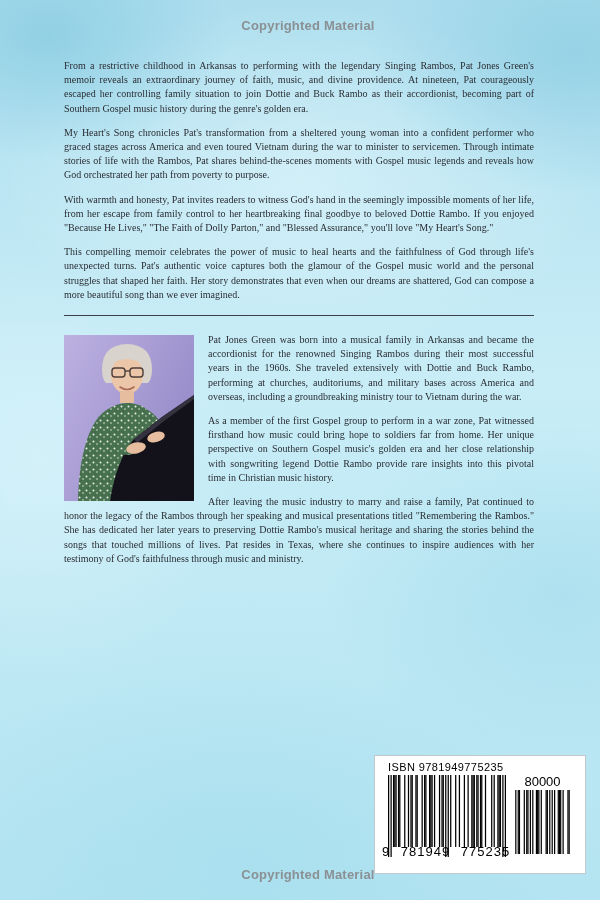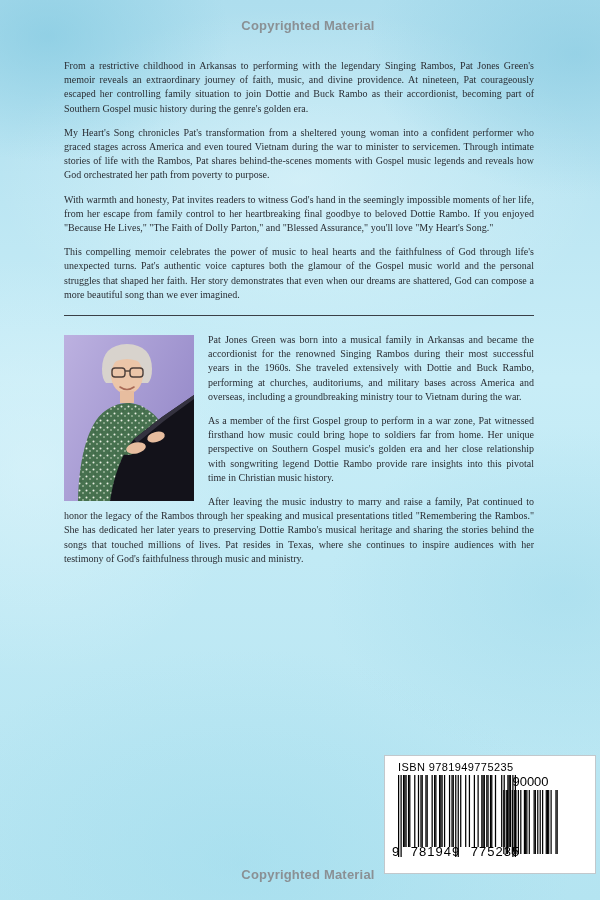--- a/index.html
+++ b/index.html
@@ -26,29 +26,29 @@
   .copyright.bottom{top:867px;}
   .content{position:absolute;left:64px;top:59px;width:470px;}
   .content p{
     margin:0 0 10px 0;text-align:justify;
     font-size:10px;line-height:14.2px;color:var(--body-text,#2a2d33);
   }
   .divider{height:1px;background:var(--divider,#3a4047);margin:13px 0 17px 0;}
   .photo-frame{float:left;width:130px;height:166px;margin:2px 14px 4px 0;}
   .photo-frame svg{display:block;width:130px;height:166px;}
   .barcode-box{
-    position:absolute;left:384px;top:755px;width:212px;height:119px;
+    position:absolute;left:374px;top:755px;width:212px;height:119px;
     background:var(--barcode-bg,#ffffff);border:1px solid #c2c8cc;box-sizing:border-box;
   }
   .isbn-label{
     margin:5px 0 2px 13px;font-family:"Liberation Sans", sans-serif;
     font-size:11px;letter-spacing:.4px;color:#000;
   }
   .bc-row{display:flex;align-items:flex-start;margin-left:13px;}
-  .bc-main-col{width:96px;}
+  .bc-main-col{width:118px;}
   .bc-main-col svg{display:block;width:118px;height:82px;}
   .bc-addon-col{width:57px;margin-left:8px;text-align:center;}
   .bc-addon-col svg{display:block;width:57px;height:64px;margin-top:2px;}
   .addon-label{font-family:"Liberation Sans", sans-serif;font-size:13px;line-height:13px;color:#000;}
   .bc-digits{
     position:relative;margin:-13px 0 0 -6px;
     font-family:"Liberation Sans", sans-serif;font-size:13px;color:#000;
     letter-spacing:1px;word-spacing:6px;white-space:nowrap;
   }
   .barcode-box svg rect{fill:var(--bar-color,#000);}
@@ -153,21 +153,21 @@
             <rect x="85" y="0" width="1" height="72"></rect>
             <rect x="88" y="0" width="1" height="72"></rect>
             <rect x="89" y="0" width="1" height="72"></rect>
             <rect x="90" y="0" width="1" height="72"></rect>
             <rect x="92" y="0" width="1" height="82"></rect>
             <rect x="94" y="0" width="1" height="82"></rect>
           </svg>
         <div class="bc-digits">9 781949 775235</div>
       </div>
       <div class="bc-addon-col">
-        <div class="addon-label">90000</div>
+        <div class="addon-label">80000</div>
         <svg id="bc-addon" viewBox="0 0 47 64" preserveAspectRatio="none">
             <rect x="1" y="0" width="1" height="64"></rect>
             <rect x="3" y="0" width="1" height="64"></rect>
             <rect x="4" y="0" width="1" height="64"></rect>
             <rect x="8" y="0" width="1" height="64"></rect>
             <rect x="10" y="0" width="1" height="64"></rect>
             <rect x="11" y="0" width="1" height="64"></rect>
             <rect x="13" y="0" width="1" height="64"></rect>
             <rect x="15" y="0" width="1" height="64"></rect>
             <rect x="18" y="0" width="1" height="64"></rect>

